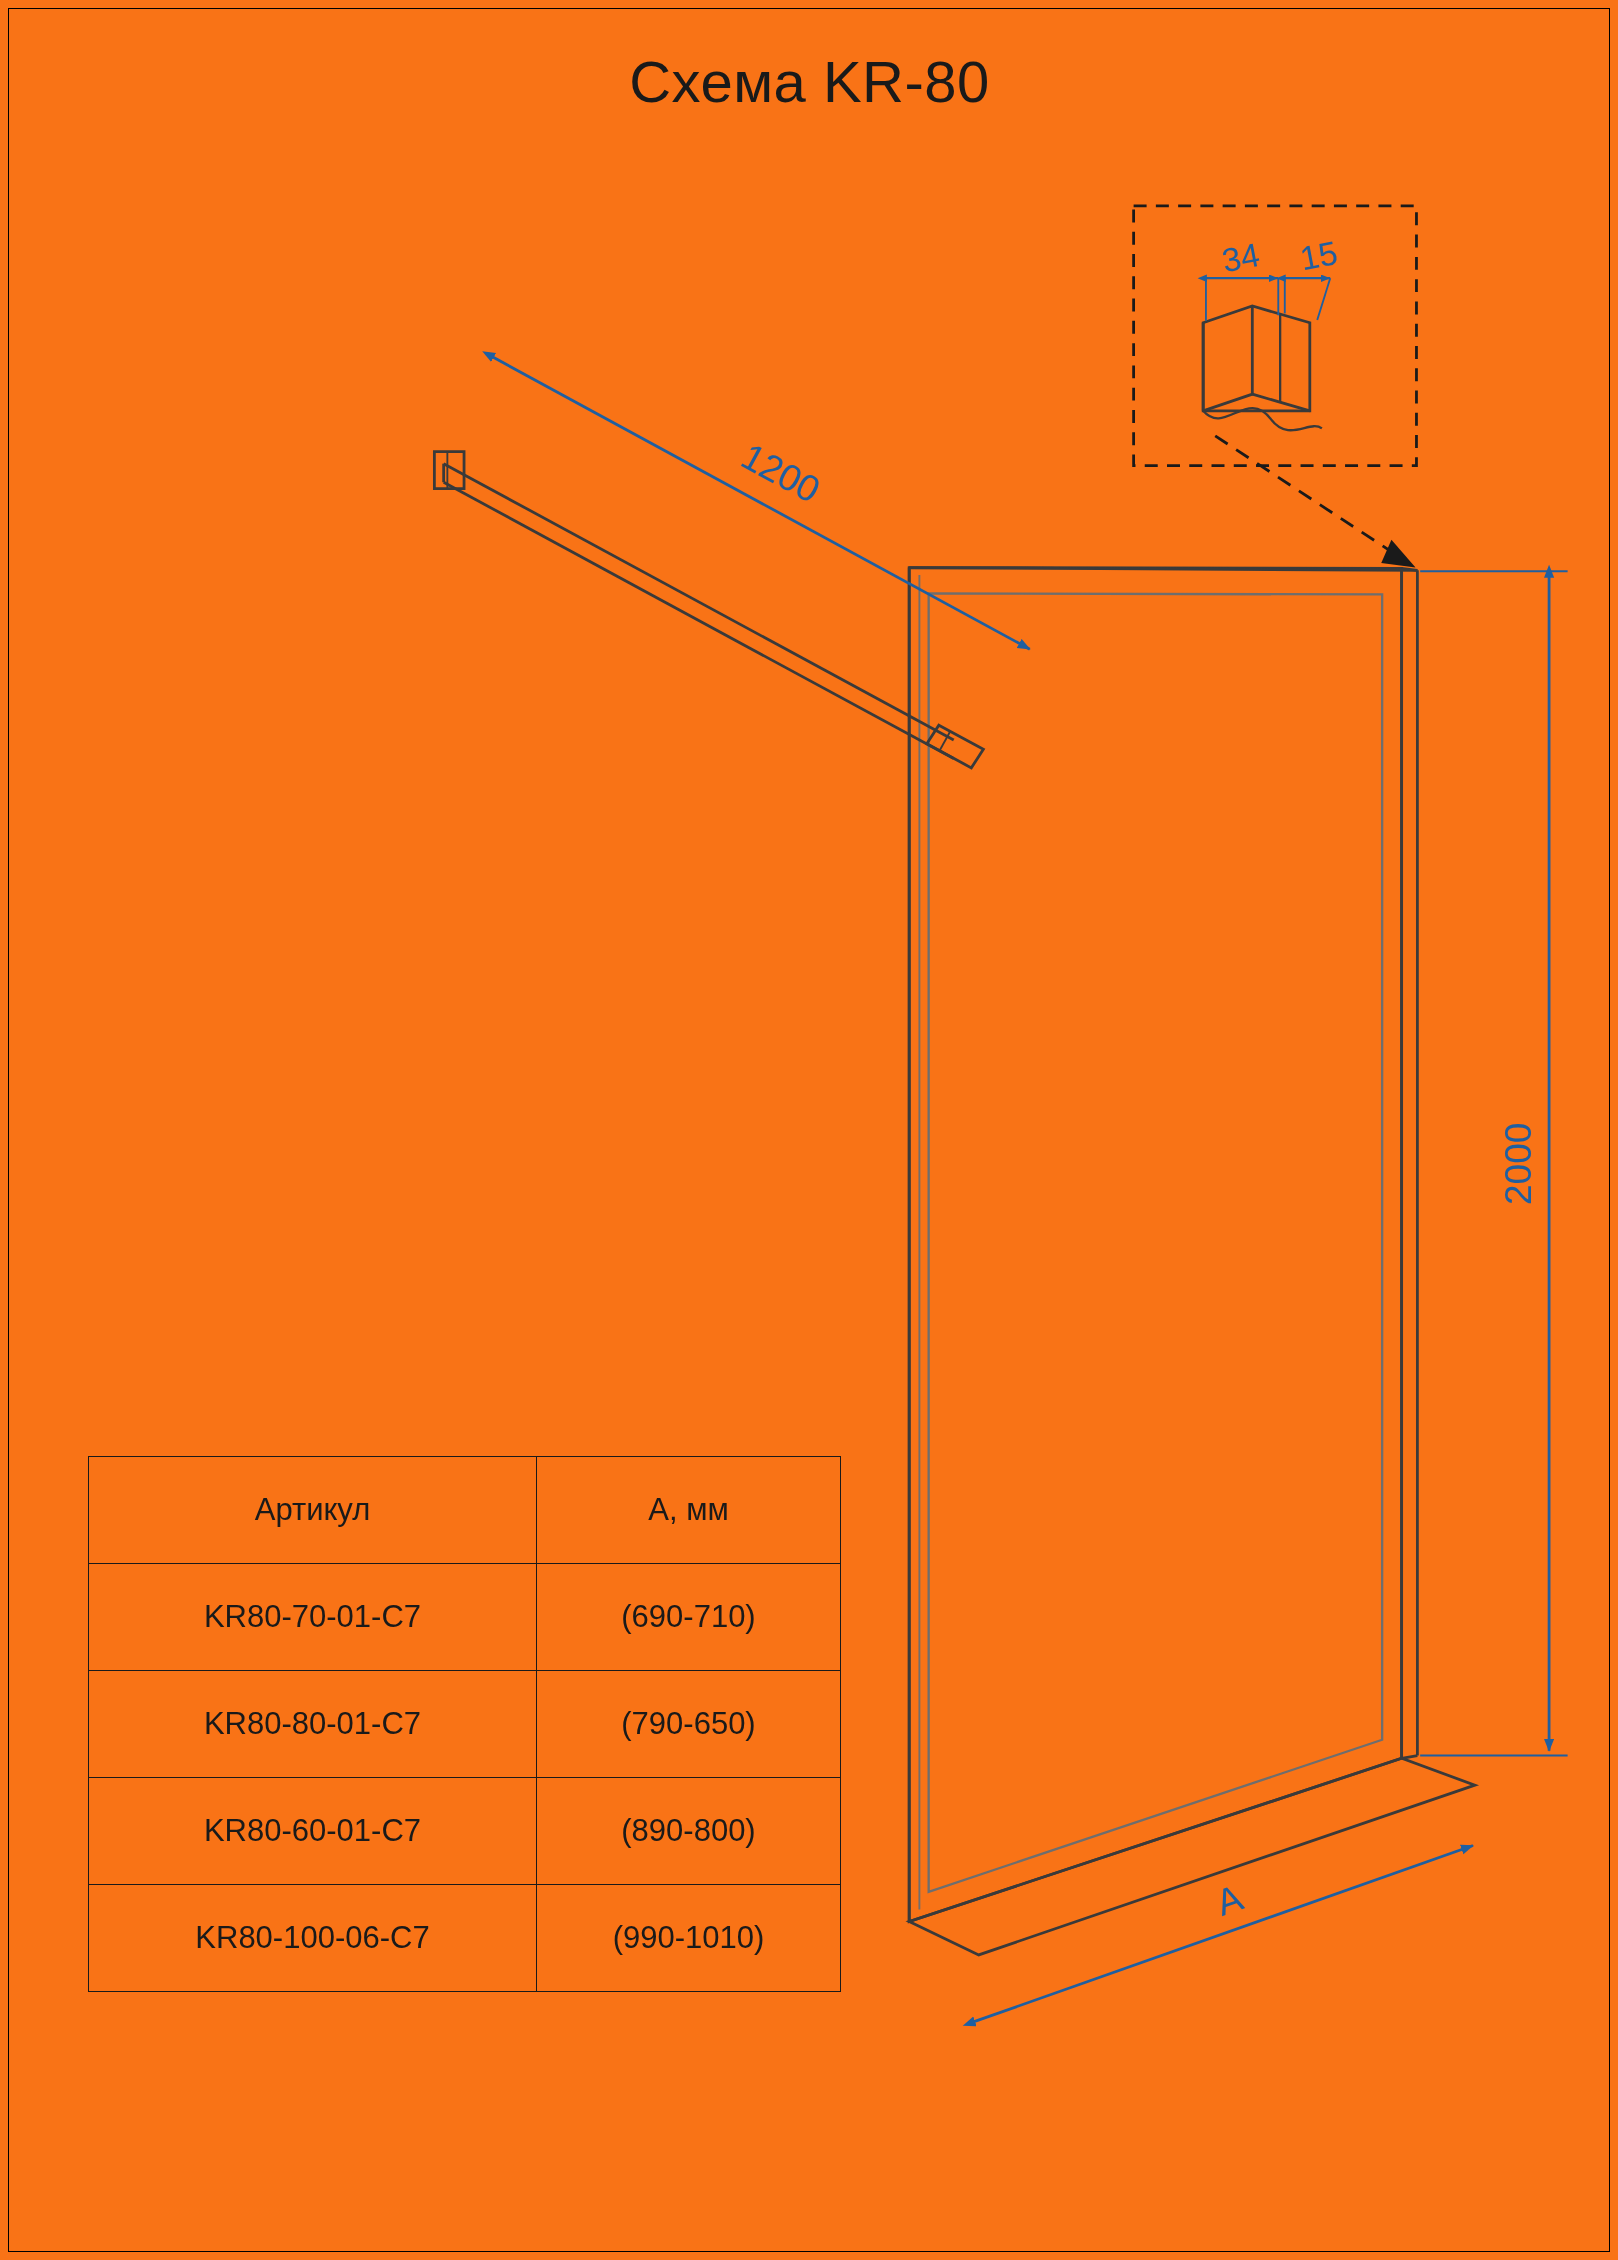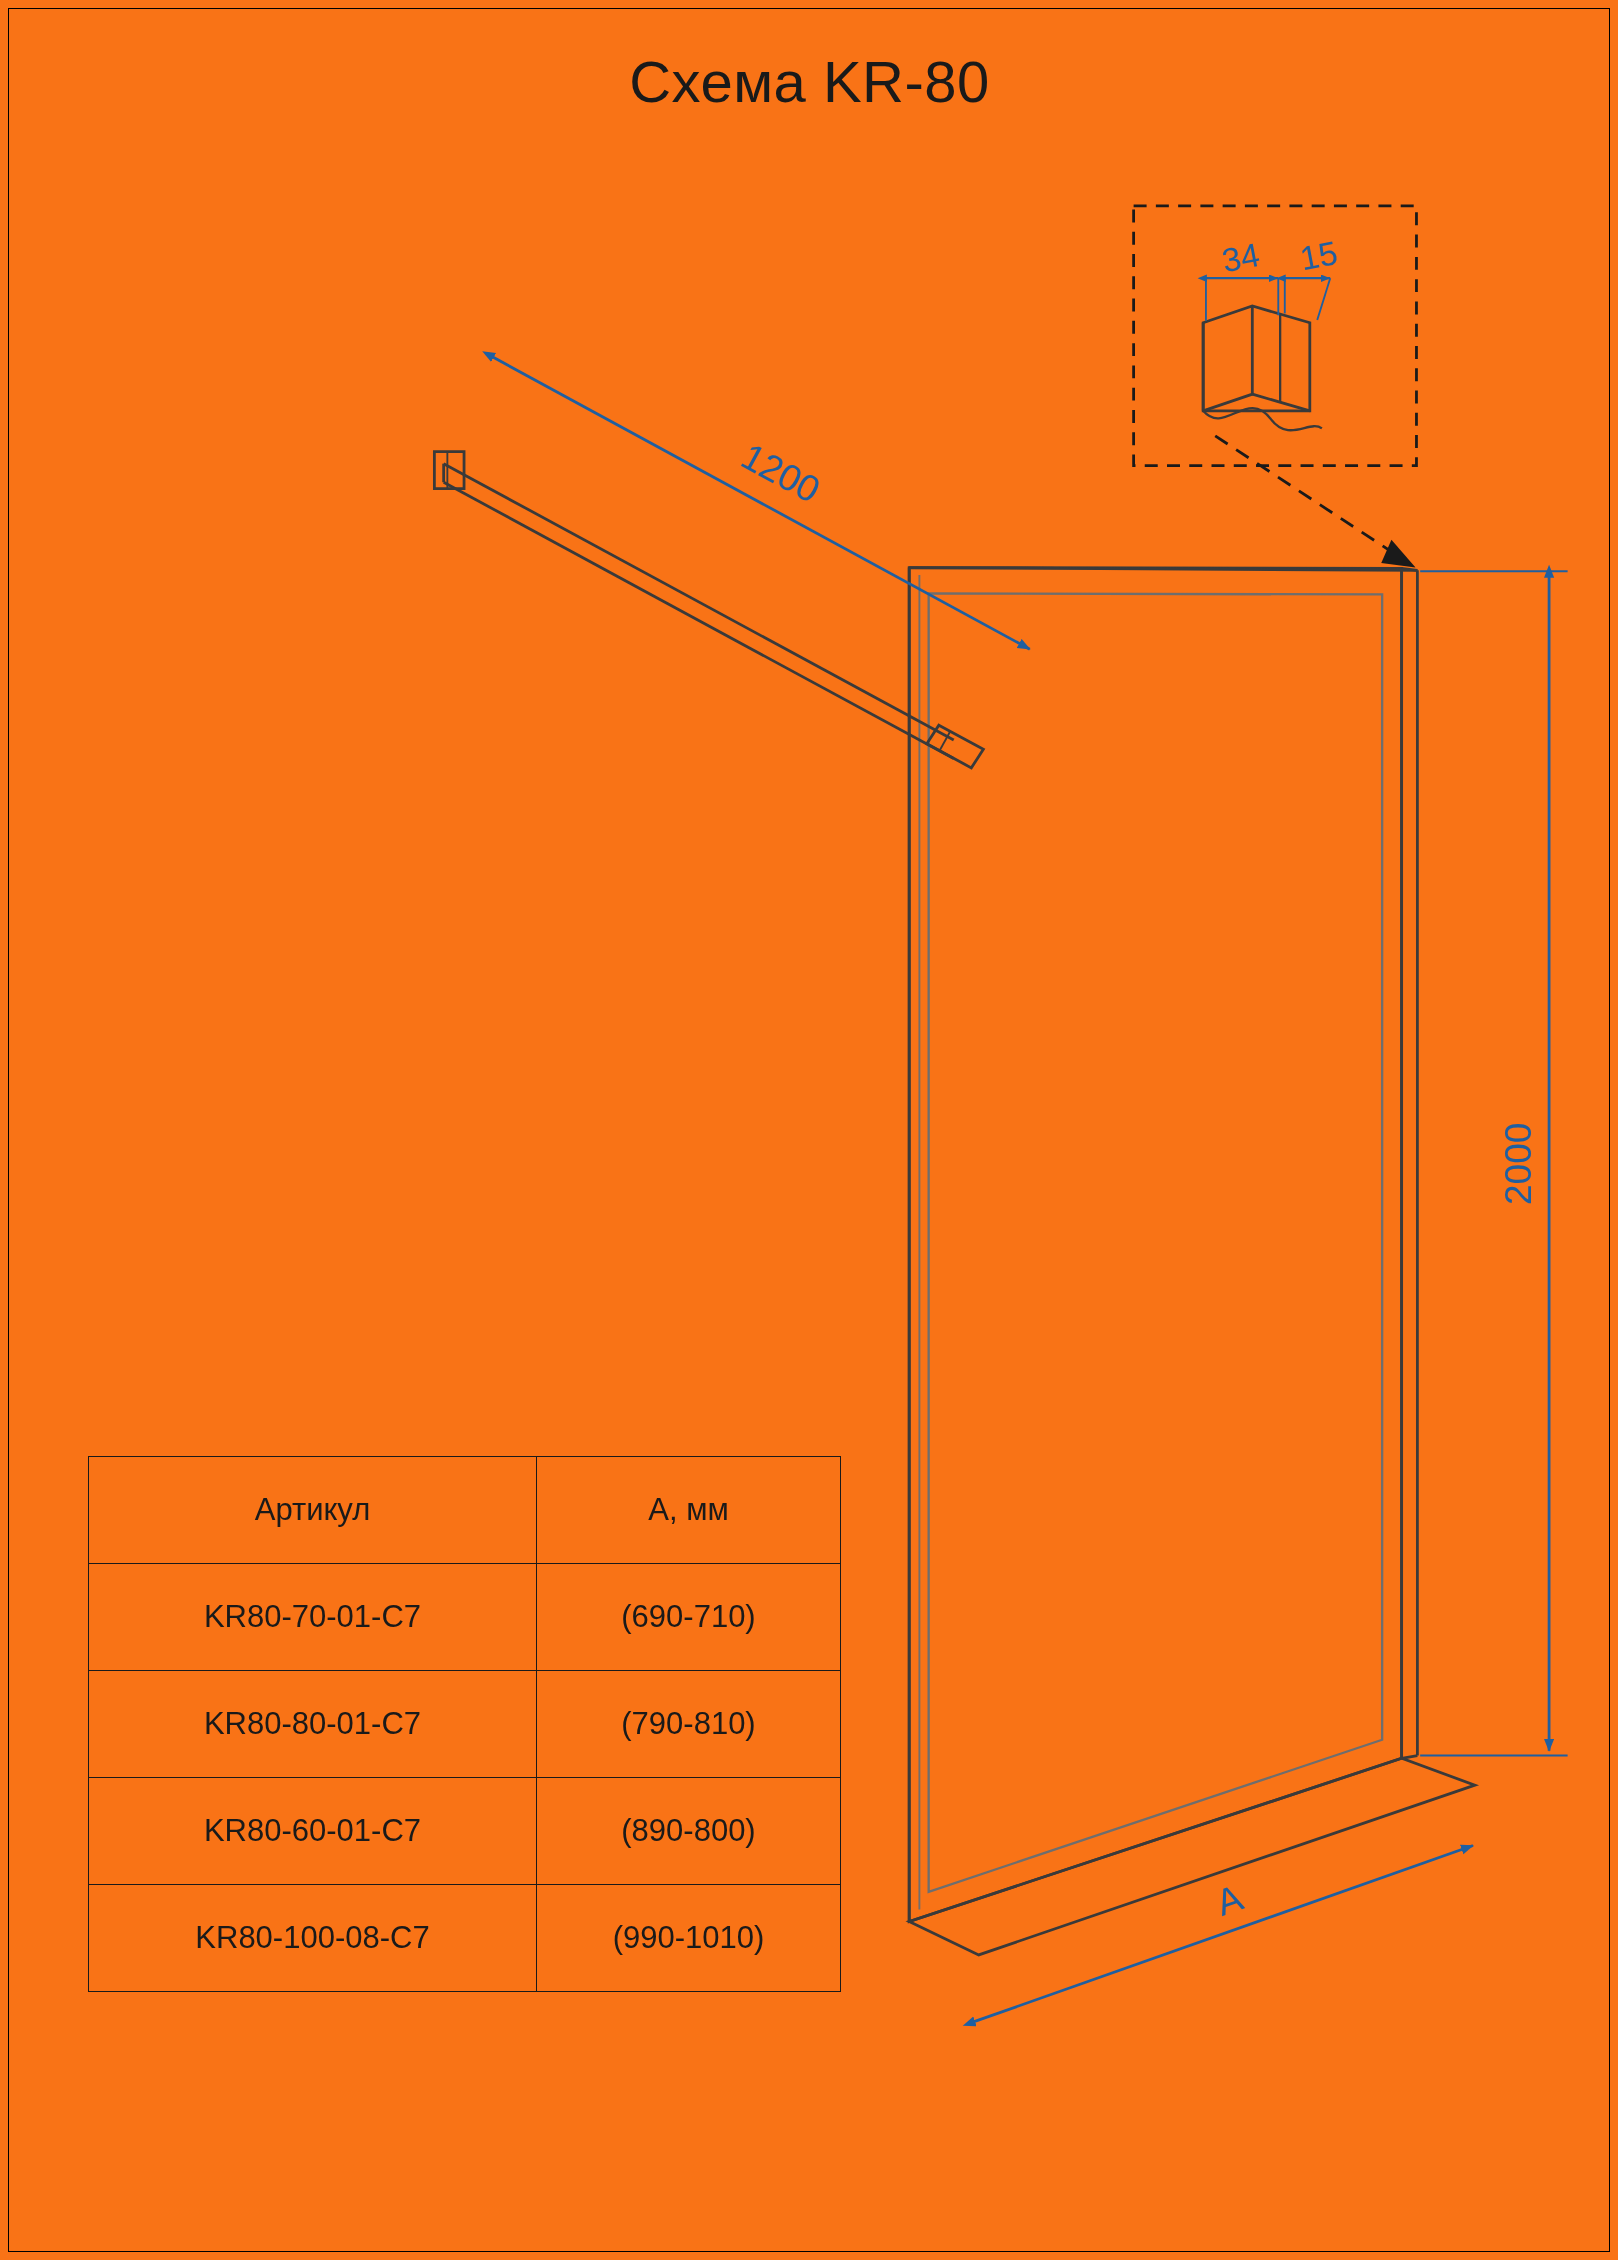--- a/index.html
+++ b/index.html
@@ -183,27 +183,27 @@
         <th class="col-a">A, мм</th>
       </tr>
     </thead>
     <tbody>
       <tr>
         <td>KR80-70-01-C7</td>
         <td>(690-710)</td>
       </tr>
       <tr>
         <td>KR80-80-01-C7</td>
-        <td>(790-810)</td>
+        <td>(790-650)</td>
       </tr>
       <tr>
         <td>KR80-60-01-C7</td>
         <td>(890-800)</td>
       </tr>
       <tr>
-        <td>KR80-100-08-C7</td>
+        <td>KR80-100-06-C7</td>
         <td>(990-1010)</td>
       </tr>
     </tbody>
   </table>
 
 </div>
 
 
 </body></html>

